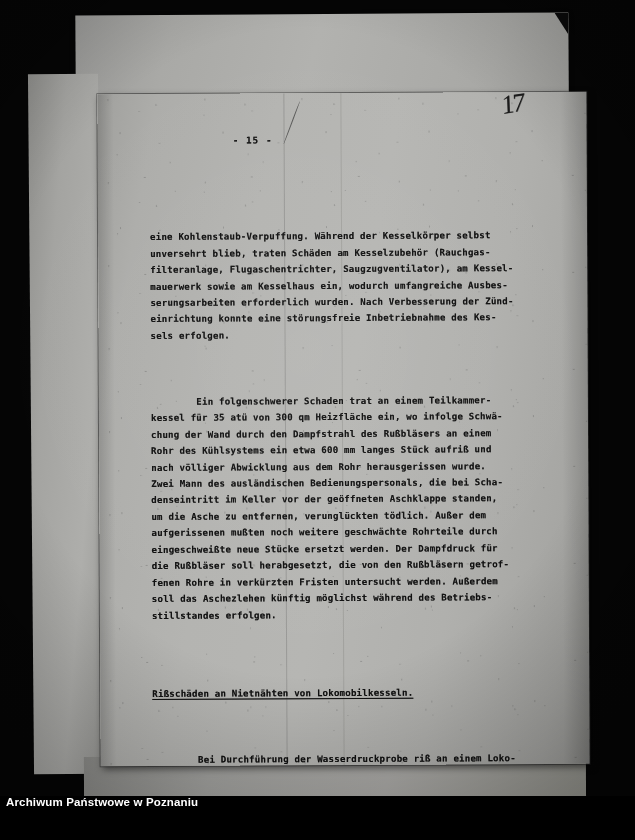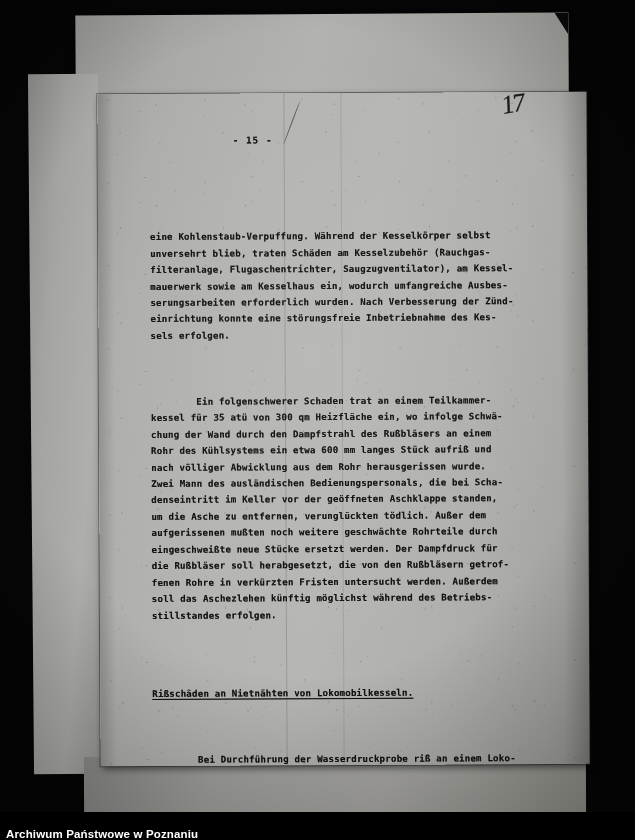--- a/index.html
+++ b/index.html
@@ -216,24 +216,24 @@
     transform-origin: top center;
     border-radius: 50%;
   }
 
   
   #footer-bar {
     position: absolute;
     left: 0;
     bottom: 0;
     width: 635px;
-    height: 28px;
+    height: 44px;
     background: #000000;
     display: flex;
-    align-items: flex-end;
+    align-items: flex-start;
     z-index: 70;
   }
   #footer-caption {
     color: #ffffff;
     font-family: "Liberation Sans", sans-serif;
     font-size: 11.5px;
     font-weight: bold;
     letter-spacing: 0.15px;
     padding-left: 6px;
   }

